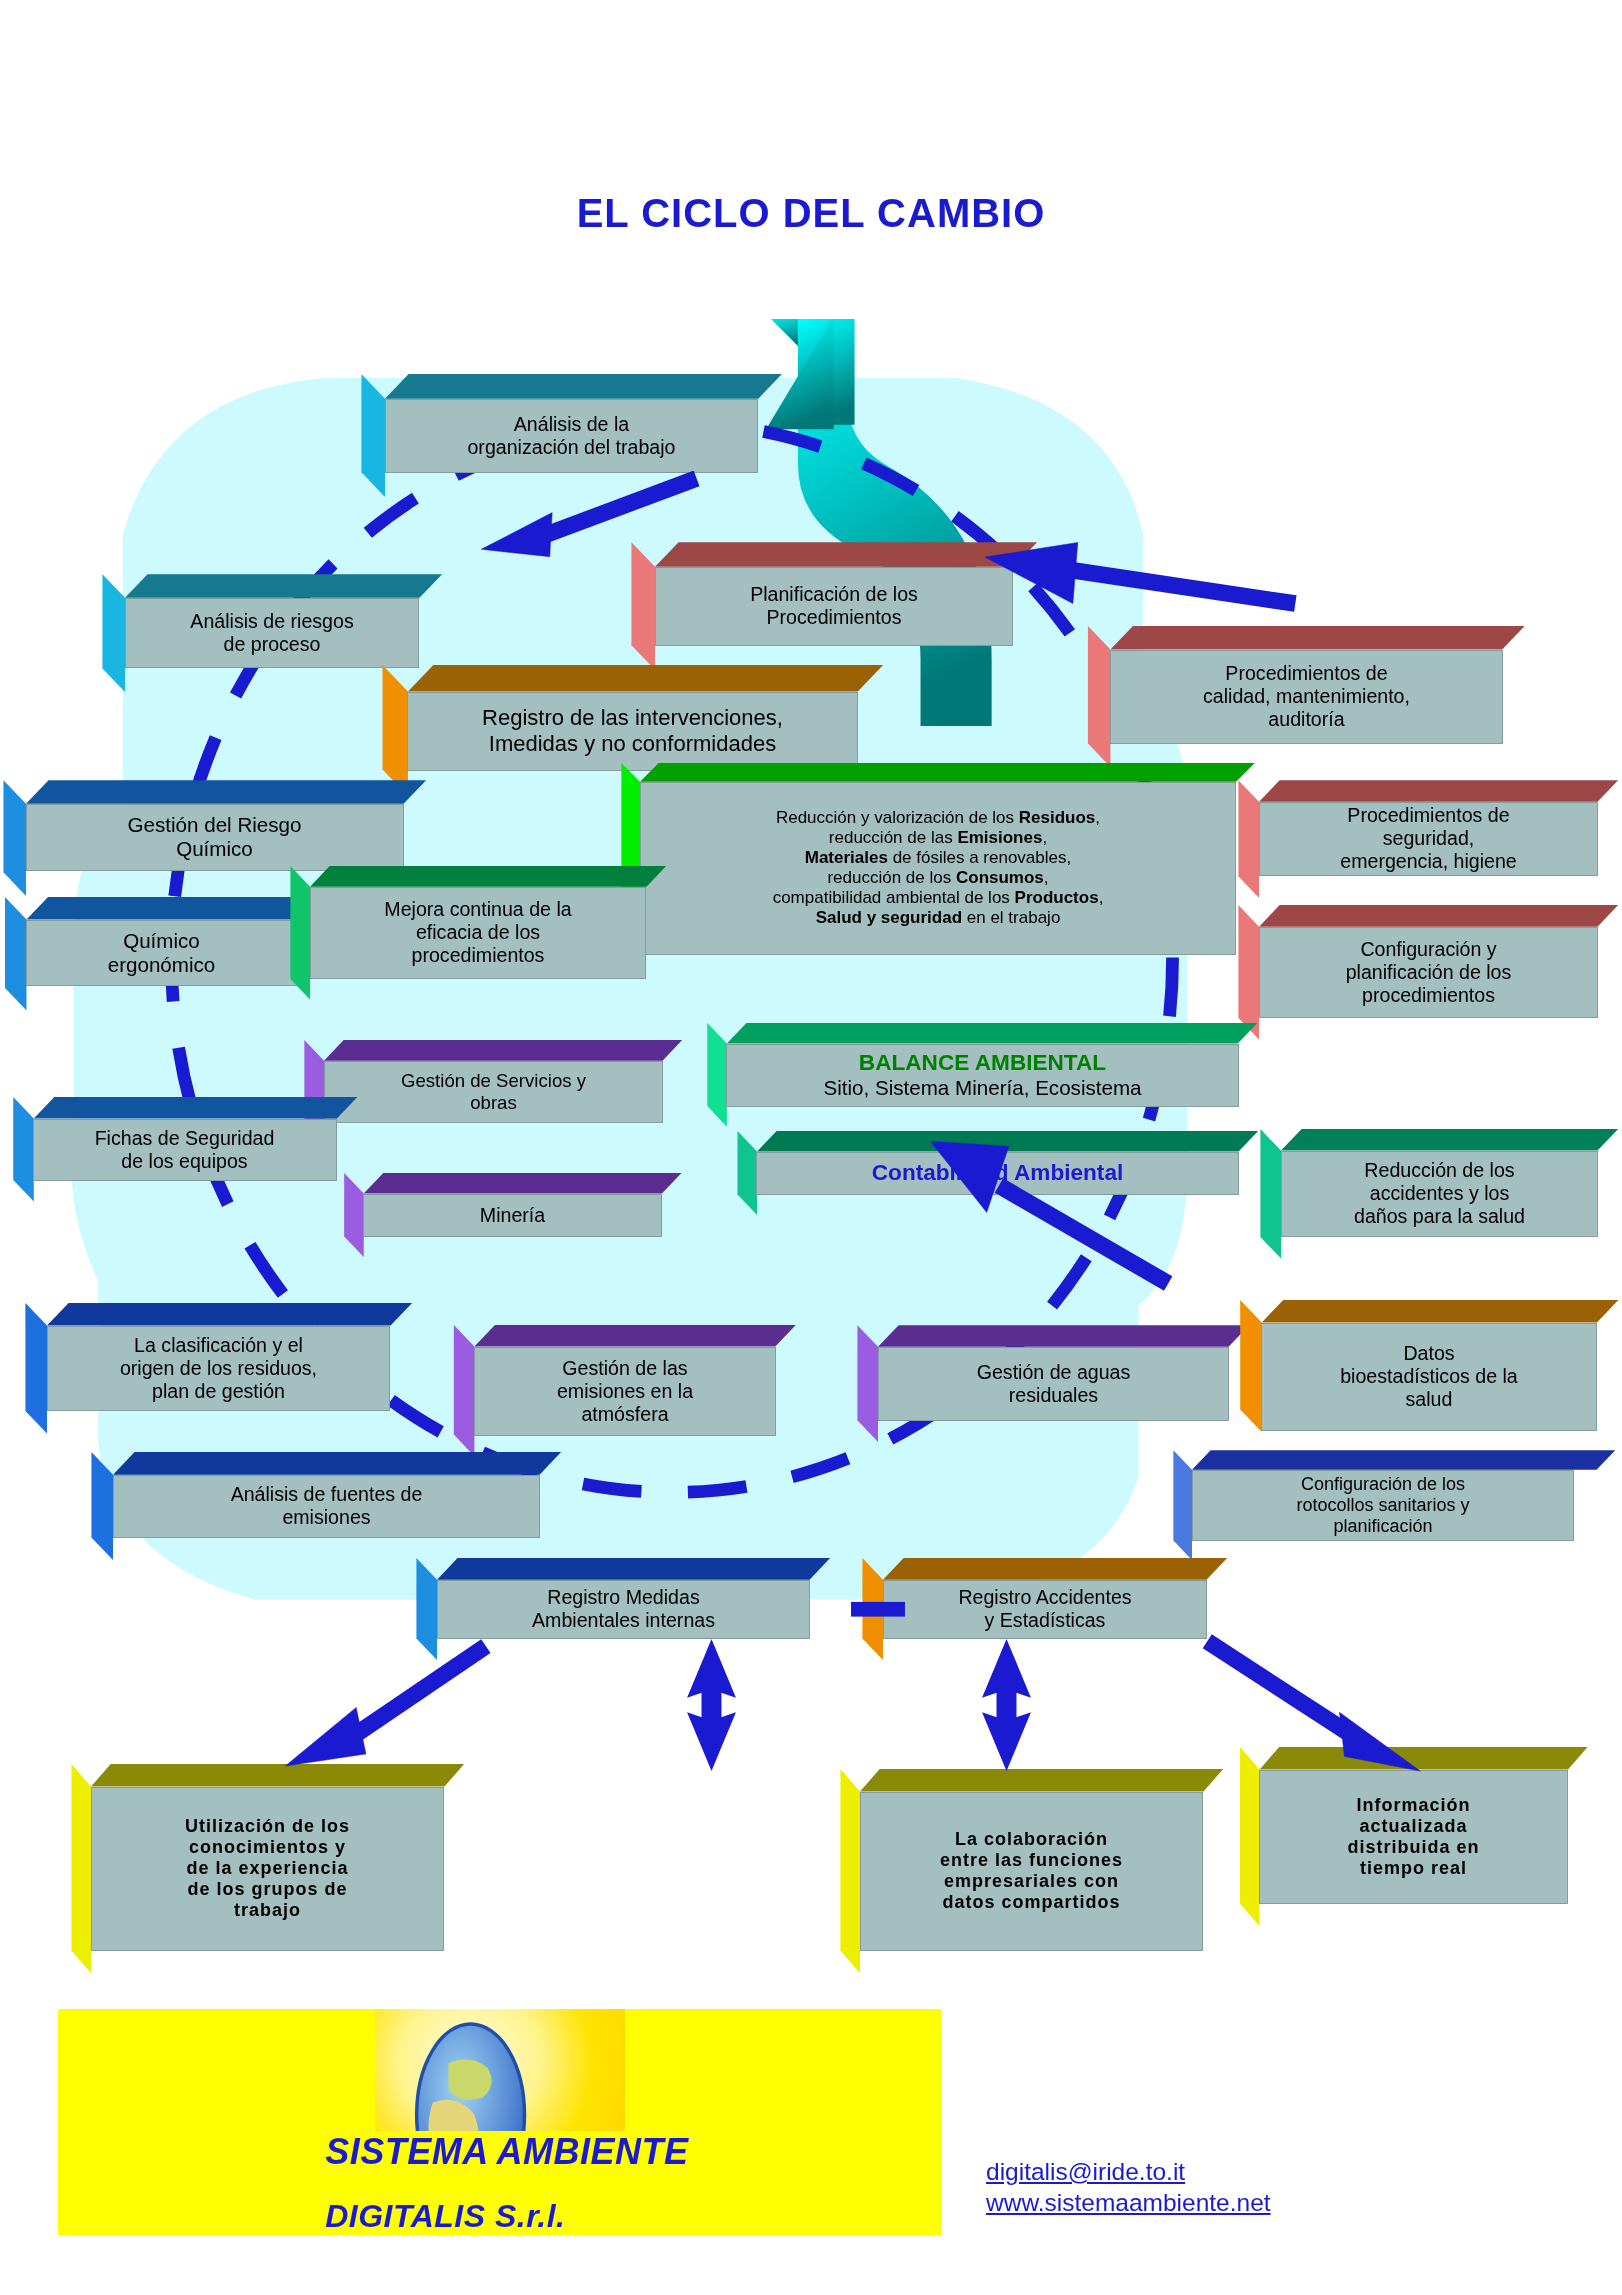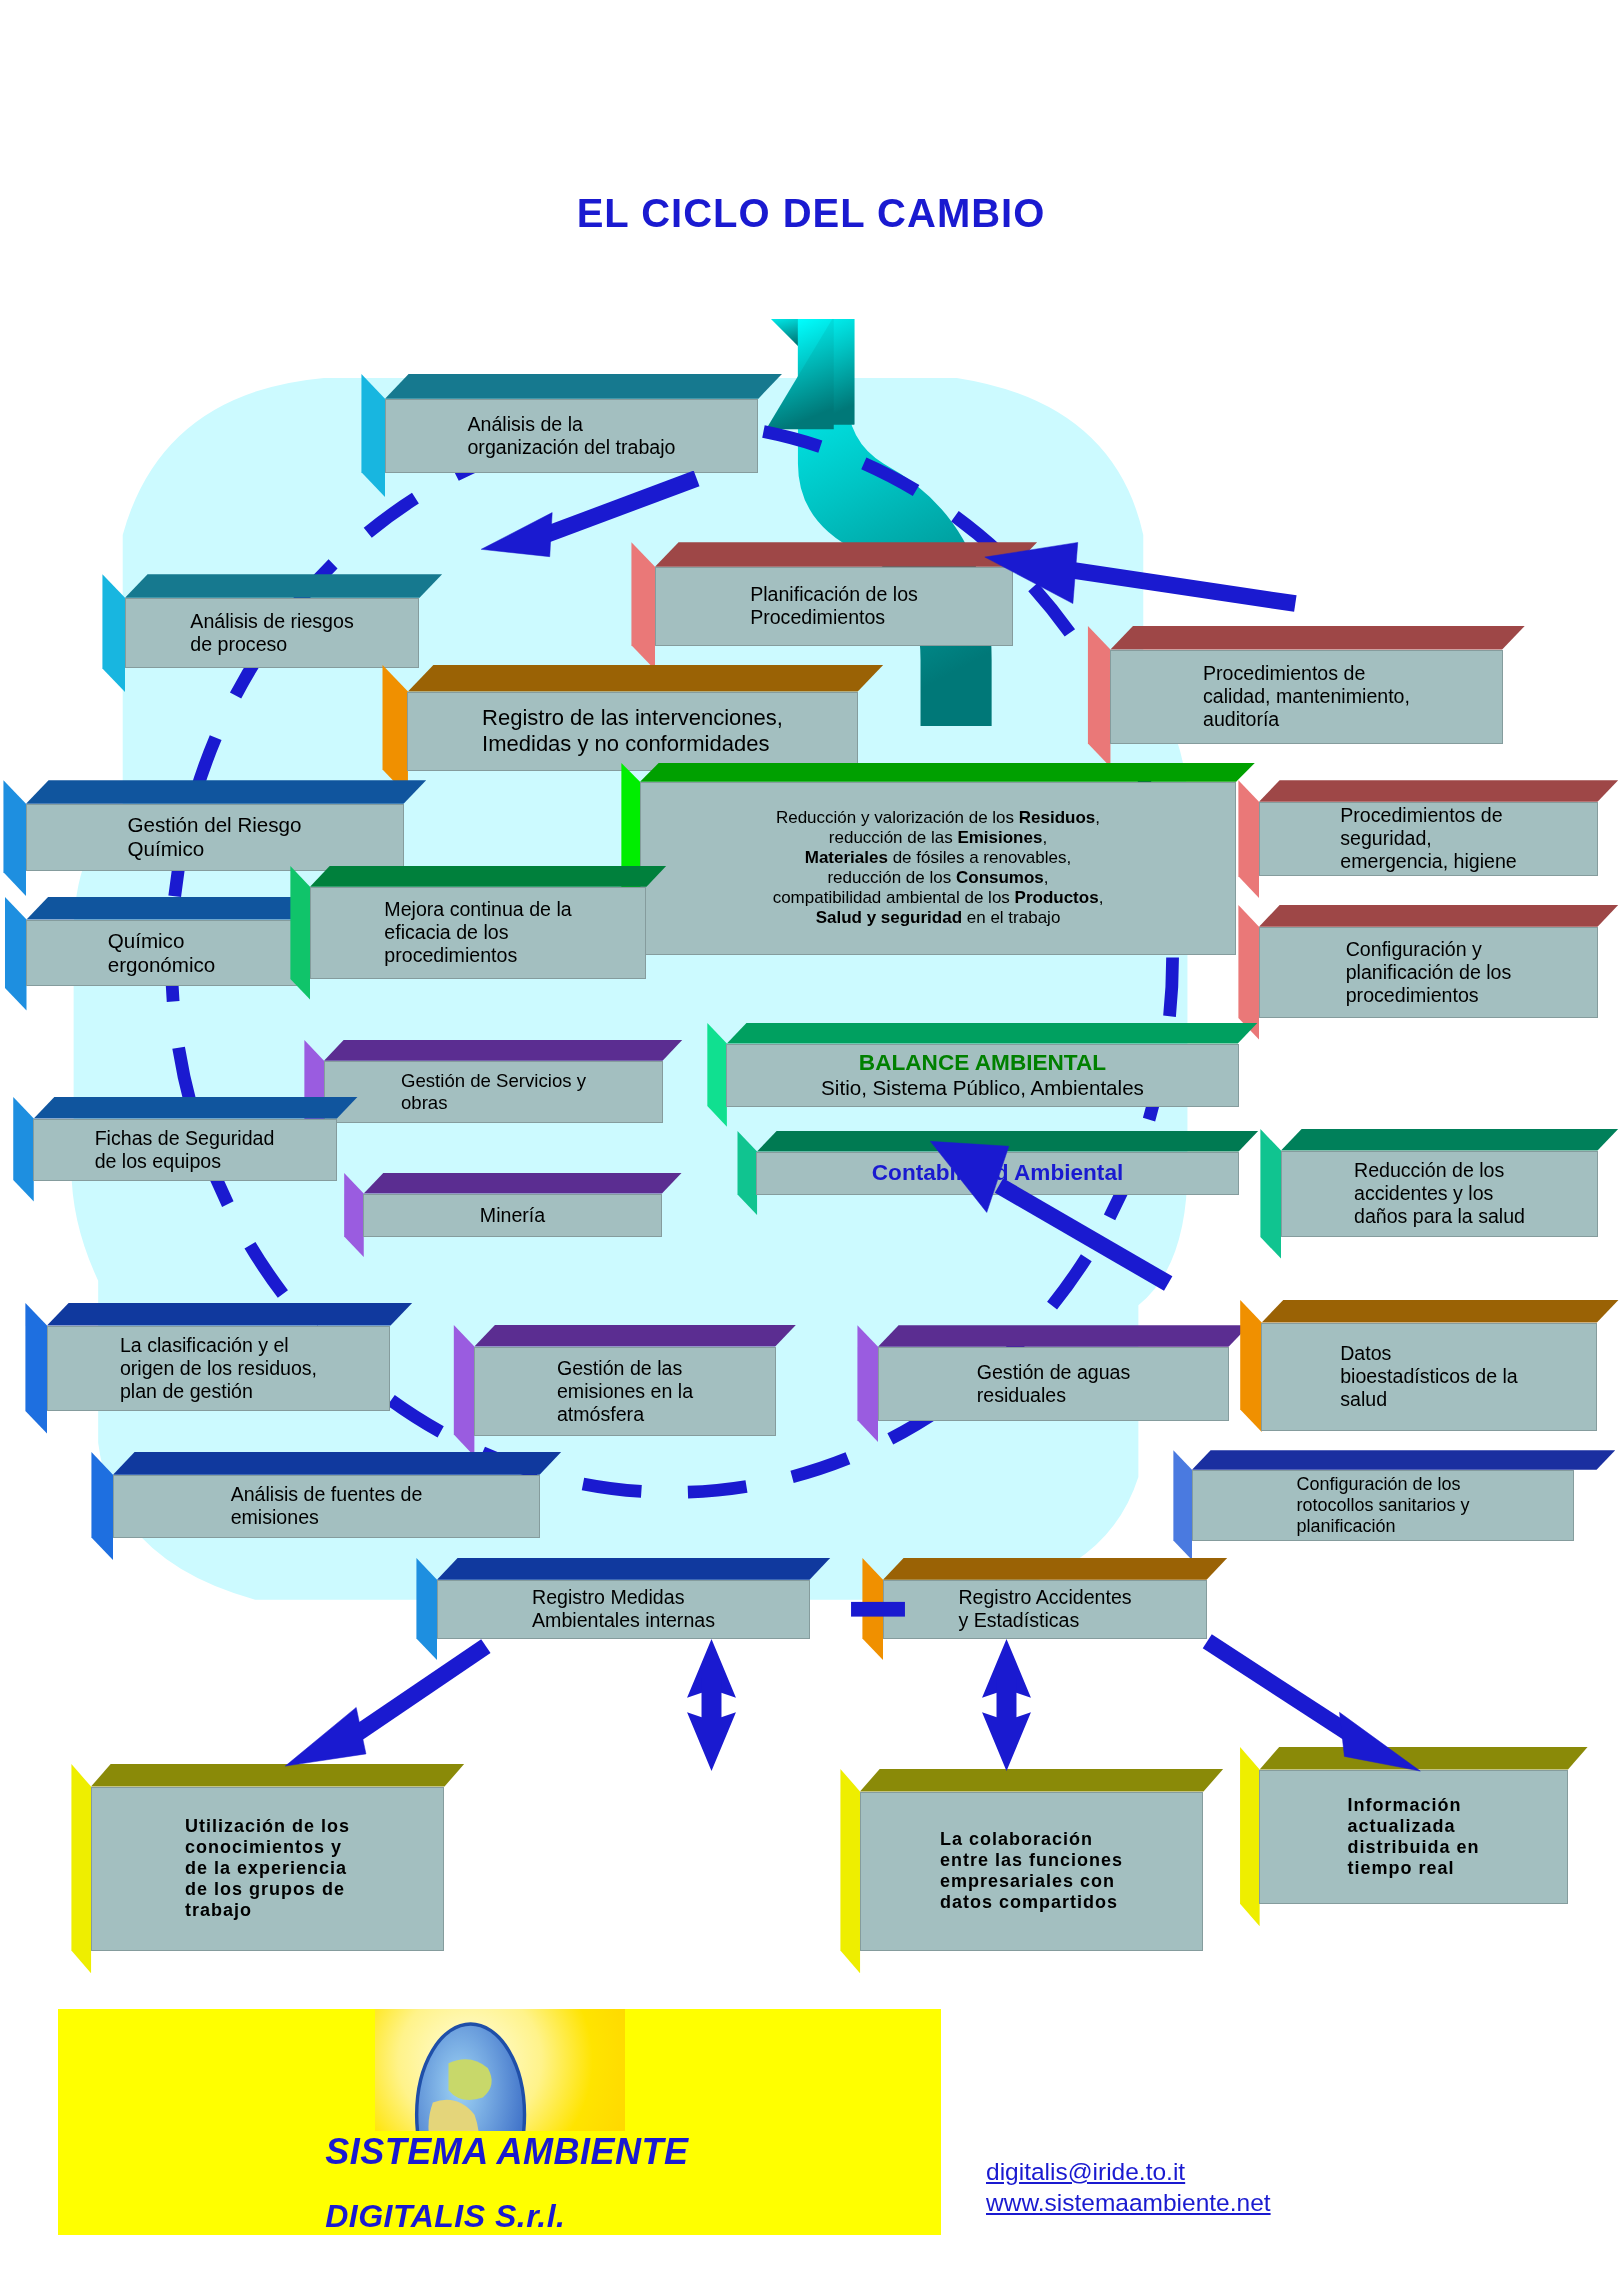--- a/index.html
+++ b/index.html
@@ -35,20 +35,21 @@
     z-index:6;
   }
   .box .face{
     position:absolute;
     left:0; top:0; right:0; bottom:0;
     background:#a3bfc0;
     border:0.5px solid rgba(0,0,0,.18);
     display:flex;
     align-items:center;
     justify-content:center;
+    text-align:center;
     color:#000;
     box-sizing:border-box;
     line-height:1.17;
     padding:2px 1px;
   }
 
   
   .depth{position:absolute;left:0;top:0;overflow:visible;}
 
   .lbl{display:block;}
@@ -320,21 +321,21 @@
     </div>
   </div>
 
   <div class="box" style="left:726px;top:1023px;width:513px;height:83px;">
     <svg class="depth" width="542" height="110" viewBox="0 0 1105 225">
       <polygon points="0,42 40,0 1085,0 1045,42" fill="#00a060"></polygon>
       <polygon points="-40,0 0,42 0,212 -40,170" fill="#10e090"></polygon>
     </svg>
     <div class="face" style="left:0;top:20.6px;width:513px;height:63px;flex-direction:column;">
       <span class="bold" style="color:#008000;font-size:22.6px;">BALANCE AMBIENTAL</span>
-      <span style="font-size:20.6px;">Sitio, Sistema Público, Ambientales</span>
+      <span style="font-size:20.6px;">Sitio, Sistema Minería, Ecosistema</span>
     </div>
   </div>
 
   <div class="box" style="left:25.5px;top:1097px;width:304px;height:83px;margin-left:7px;">
     <svg class="depth" width="334" height="110" viewBox="0 0 680 225">
       <polygon points="0,44 42,0 662,0 620,44" fill="#10559e"></polygon>
       <polygon points="-42,0 0,44 0,214 -42,170" fill="#1e8fe0"></polygon>
     </svg>
     <div class="face" style="left:0;top:21.6px;width:304px;height:62px;font-size:19.6px;">
       <span style="white-space:pre-line">Fichas de Seguridad

